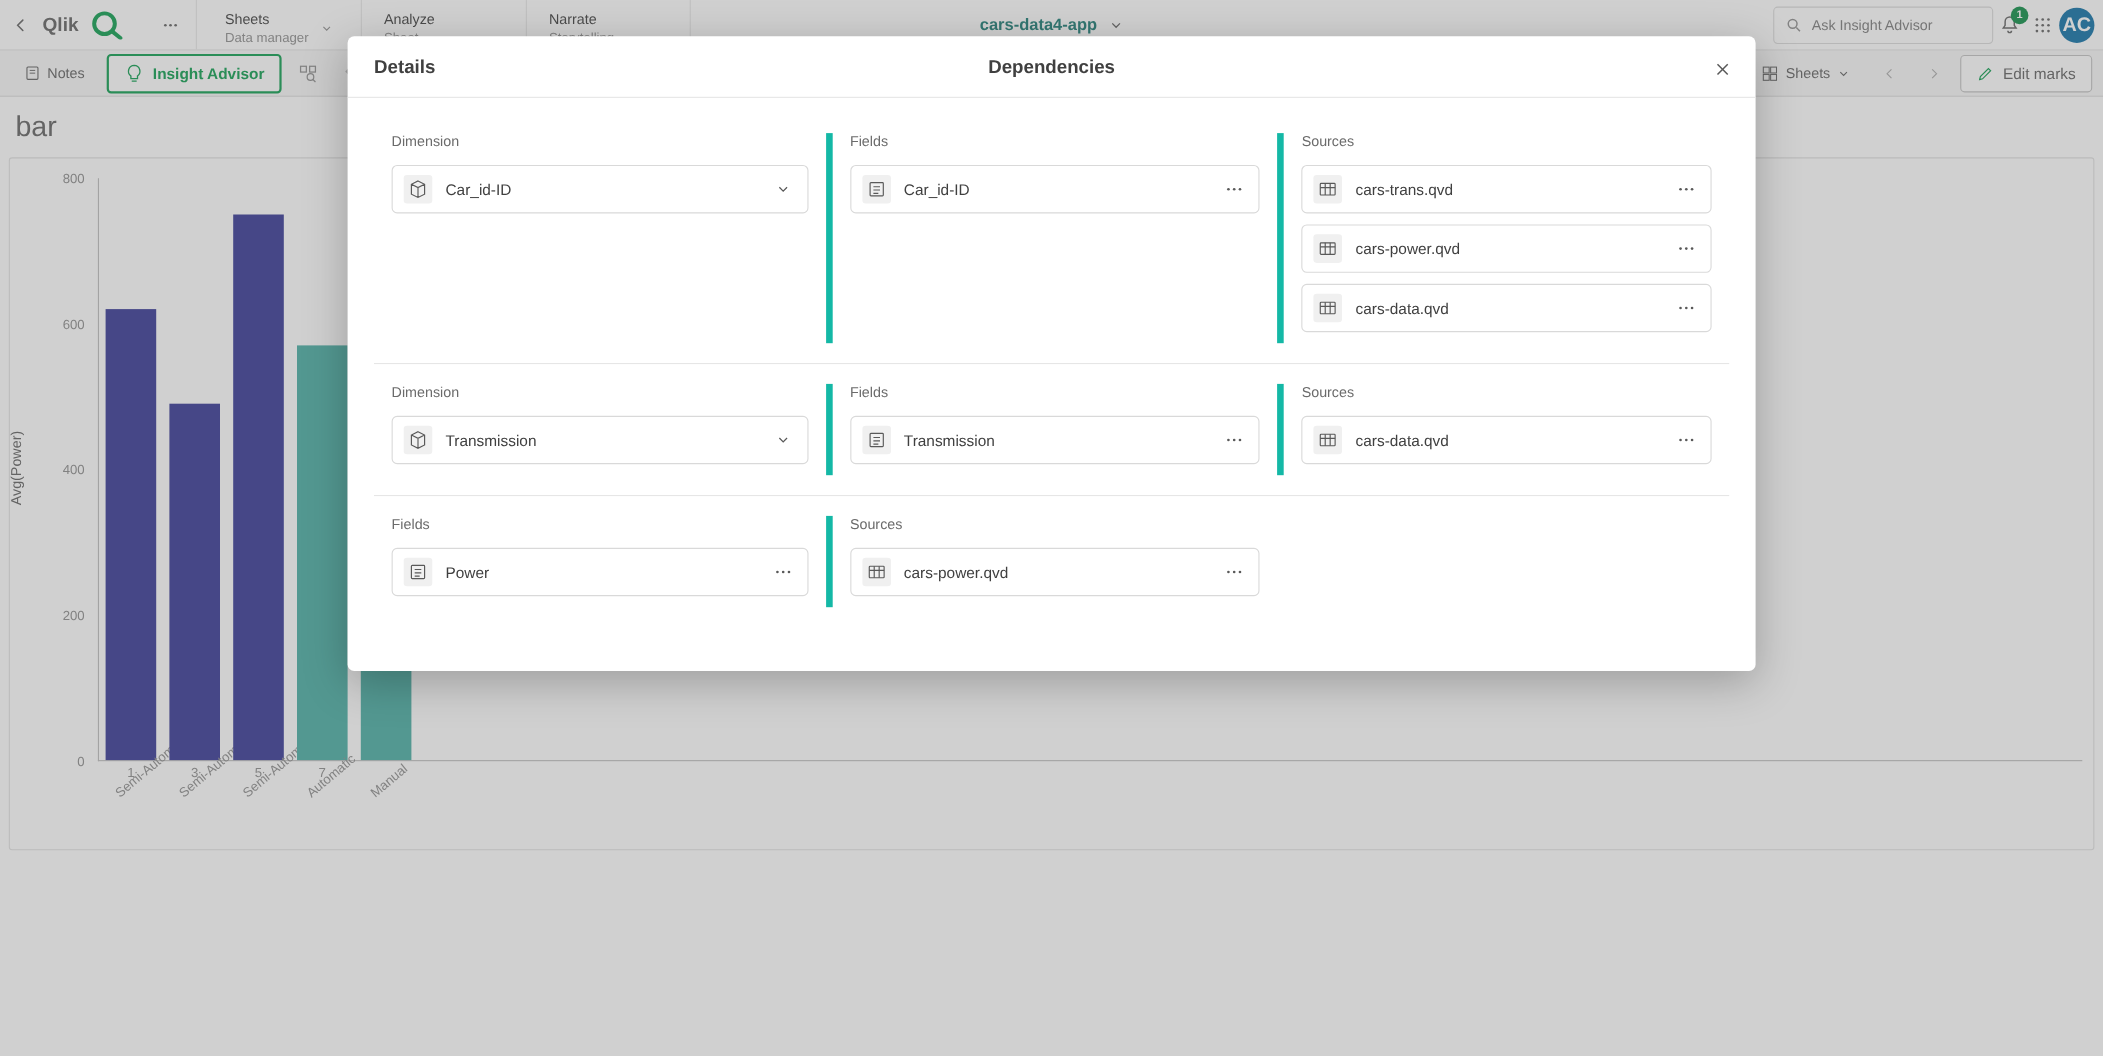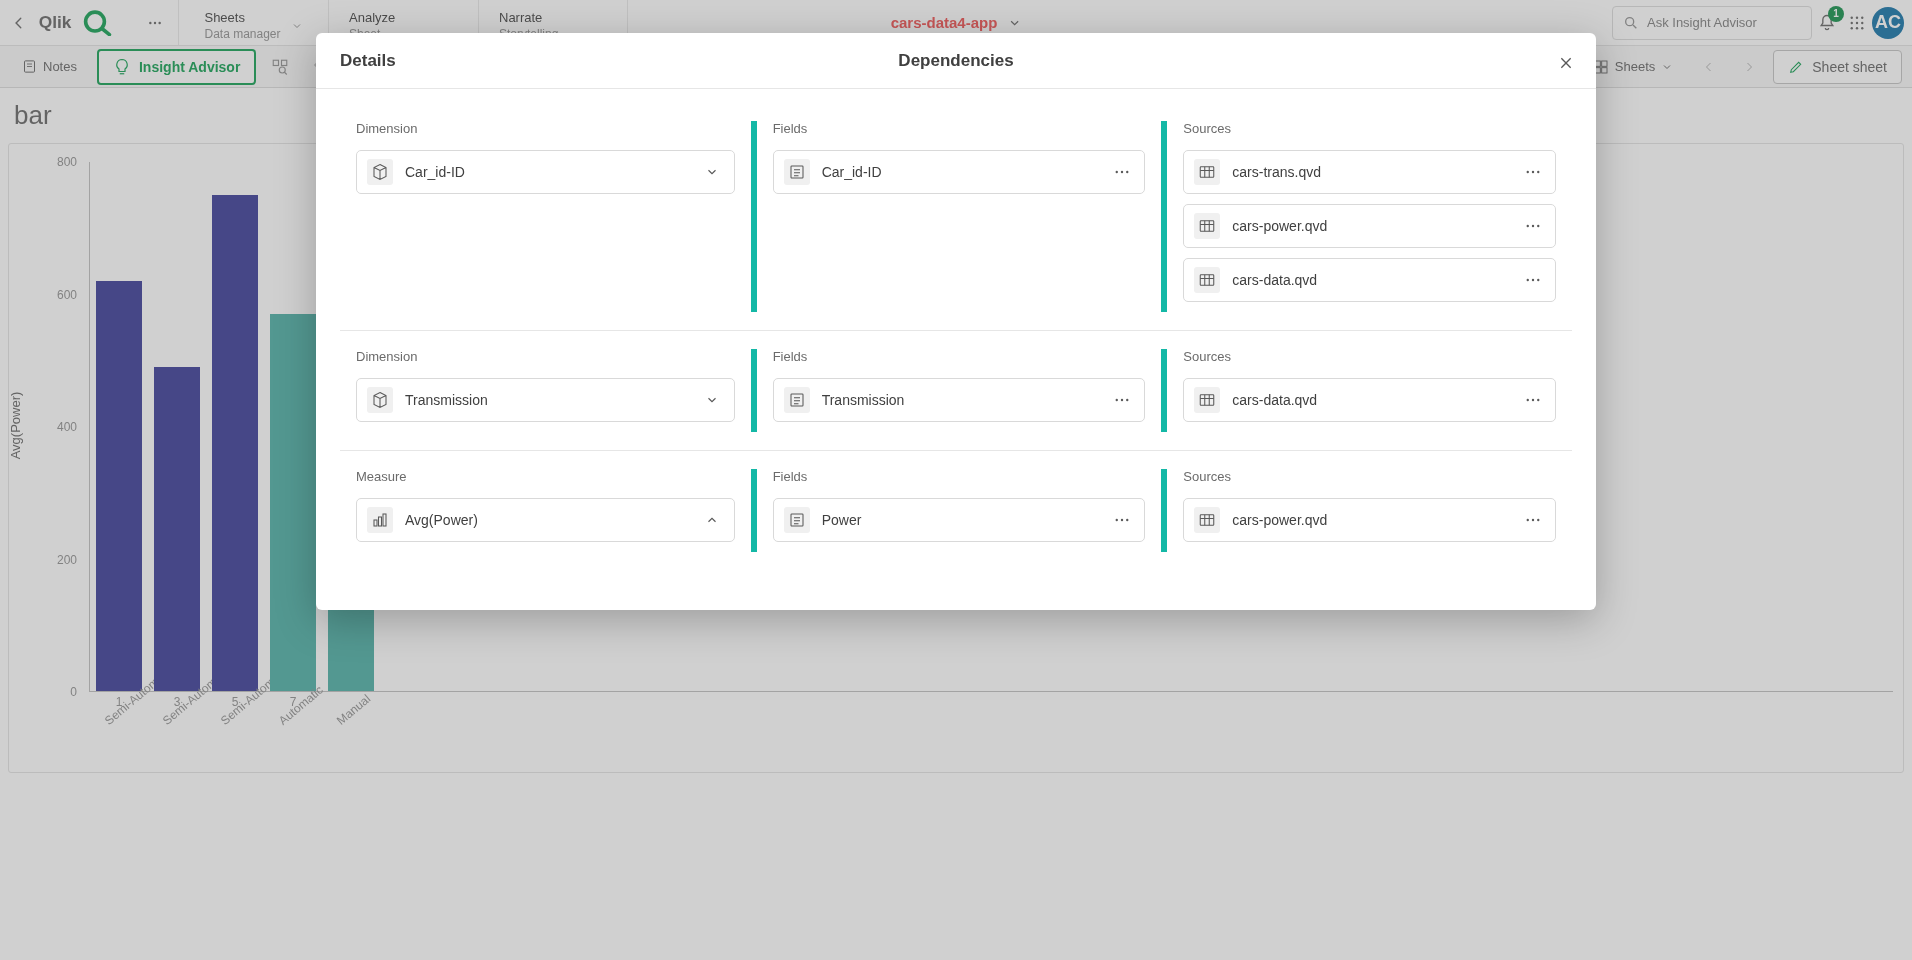--- a/index.html
+++ b/index.html
@@ -13,21 +13,21 @@
   .dots-btn { width:26px;height:26px;display:flex;align-items:center;justify-content:center;color:#595959;cursor:pointer;border-radius:3px;}
   .nav-group { display:flex; height:100%; margin-left:10px;}
   .nav-item { border-left:1px solid #e6e6e6; height:100%; padding: 6px 20px 0 20px; display:flex;flex-direction:column;justify-content:center; min-width:150px;}
   .nav-item:last-child{border-right:1px solid #e6e6e6;}
   .nav-primary{font-size:13px;color:#333;}
   .nav-secondary{font-size:12px;color:#888;margin-top:2px;}
   .nav-item.hasdd {display:flex;flex-direction:row;align-items:center;gap:10px;}
   .nav-item .dd-chev{color:#888;}
   .nav-item .col{display:flex;flex-direction:column;}
   .topbar-center { position:absolute; left:50%; transform:translateX(-50%); display:flex;align-items:center;gap:10px;}
-  .app-name{font-size:15px;color:#ef4444;font-weight:600;}
+  .app-name{font-size:15px;color:#0f766e;font-weight:600;}
   .topbar-right{margin-left:auto;display:flex;align-items:center;}
   .search-box{width:200px;height:34px;border:1px solid #d9d9d9;border-radius:4px;display:flex;align-items:center;padding:0 10px;gap:8px;}
   .search-box input{border:none;outline:none;font-size:13px;width:100%;background:transparent;}
   .bell-wrap{position:relative;width:30px;height:30px;display:flex;align-items:center;justify-content:center;cursor:pointer;}
   .badge{position:absolute;top:-2px;right:-2px;background:#00873d;color:#fff;font-size:10px;width:16px;height:16px;border-radius:50%;display:flex;align-items:center;justify-content:center;font-weight:600;}
   .waffle{width:30px;height:30px;display:flex;align-items:center;justify-content:center;cursor:pointer;}
   .avatar{width:32px;height:32px;border-radius:50%;background:#0369a1;color:#fff;display:flex;align-items:center;justify-content:center;font-size:18px;font-weight:600;}
 
   
   .toolbar{height:42px;background:#f7f7f7;border-bottom:1px solid #d9d9d9;display:flex;align-items:center;padding:0 10px;gap:8px;}
@@ -220,21 +220,21 @@
     </div>
     <div class="tbtn noborder icon-only" style="opacity:0.5;">
       <svg width="12" height="12" viewBox="0 0 24 24">
           <path d="M9 4l8 8-8 8" stroke="#595959" stroke-width="2" fill="none"></path>
         </svg>
     </div>
     <div class="edit-btn">
       <svg width="16" height="16" viewBox="0 0 24 24">
           <path d="M4 20l4-1 11-11-3-3L5 16l-1 4z" stroke="#009845" stroke-width="1.6" fill="none"></path>
         </svg>
-      <span>Sheet sheet</span>
+      <span>Edit marks</span>
     </div>
   </div>
 </div>
 
 <div class="sheet-area">
   <div class="sheet-title">bar</div>
   <div class="chart-frame">
     <div class="y-axis">
       <div class="y-label">Avg(Power)</div>
       <div class="y-ticks" id="y-ticks">
@@ -428,38 +428,20 @@
                   <circle cx="5" cy="12" r="1.6" fill="#595959"></circle>
                   <circle cx="12" cy="12" r="1.6" fill="#595959"></circle>
                   <circle cx="19" cy="12" r="1.6" fill="#595959"></circle>
                 </svg>
               </span>
   </div>
   </div>
         </div>
         <div class="dep-row">
           <div class="dep-col">
-    <div class="col-label">Measure</div>
-    <div class="card">
-    <span class="card-icon">
-                <svg width="18" height="18" viewBox="0 0 24 24">
-                  <rect x="4" y="12" width="4" height="8" stroke="#595959" stroke-width="1.4" fill="none"></rect>
-                  <rect x="10" y="8" width="4" height="12" stroke="#595959" stroke-width="1.4" fill="none"></rect>
-                  <rect x="16" y="4" width="4" height="16" stroke="#595959" stroke-width="1.4" fill="none"></rect>
-                </svg>
-              </span>
-    <span class="card-label">Avg(Power)</span>
-    <span class="card-act">
-                <svg width="14" height="14" viewBox="0 0 24 24">
-                  <path d="M6 15l6-6 6 6" stroke="#595959" stroke-width="2" fill="none"></path>
-                </svg>
-              </span>
-  </div>
-  </div>
-          <div class="dep-col">
     <div class="col-label">Fields</div>
     <div class="card">
     <span class="card-icon">
                 <svg width="18" height="18" viewBox="0 0 24 24">
                   <rect x="4" y="4" width="16" height="16" rx="1" stroke="#595959" stroke-width="1.4" fill="none"></rect>
                   <line x1="8" y1="9" x2="16" y2="9" stroke="#595959" stroke-width="1.4"></line>
                   <line x1="8" y1="13" x2="16" y2="13" stroke="#595959" stroke-width="1.4"></line>
                   <line x1="8" y1="17" x2="14" y2="17" stroke="#595959" stroke-width="1.4"></line>
                 </svg>
               </span>

